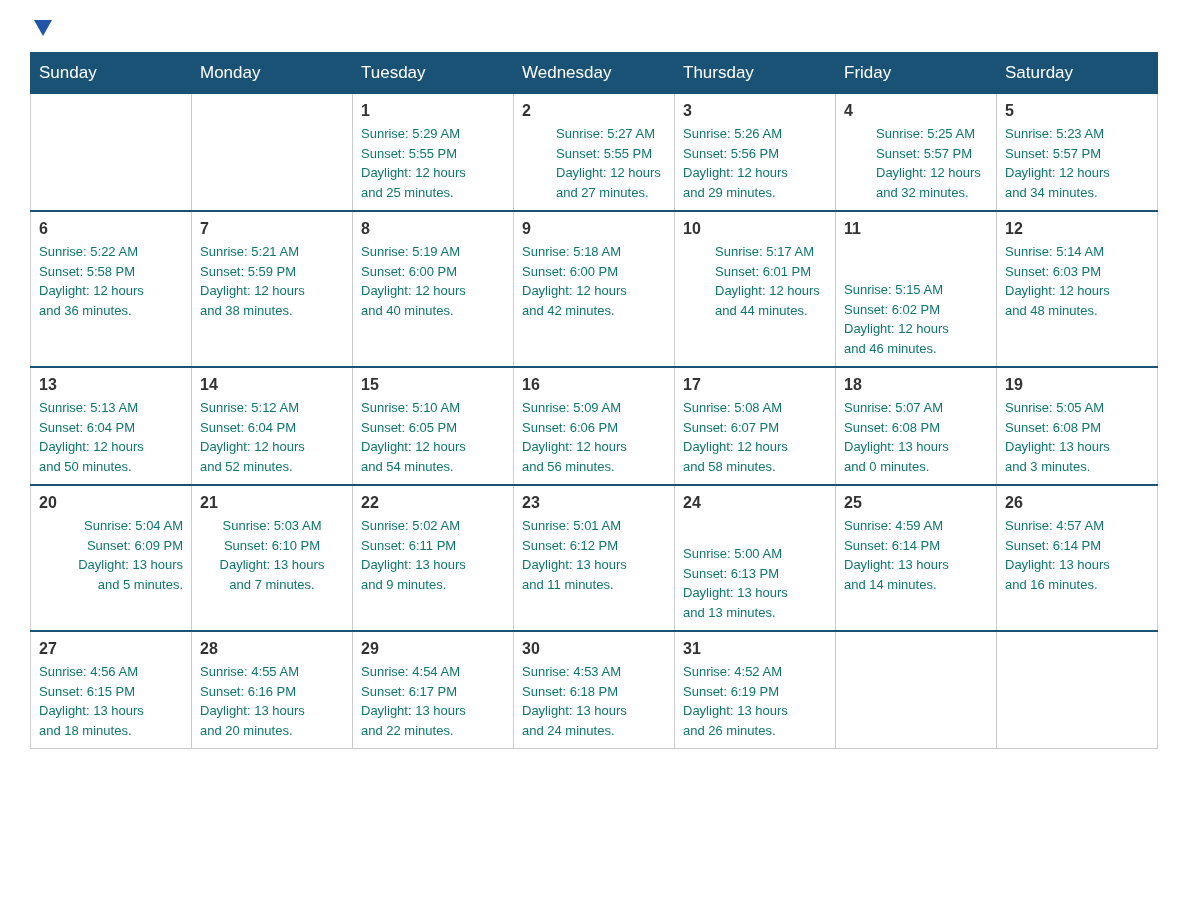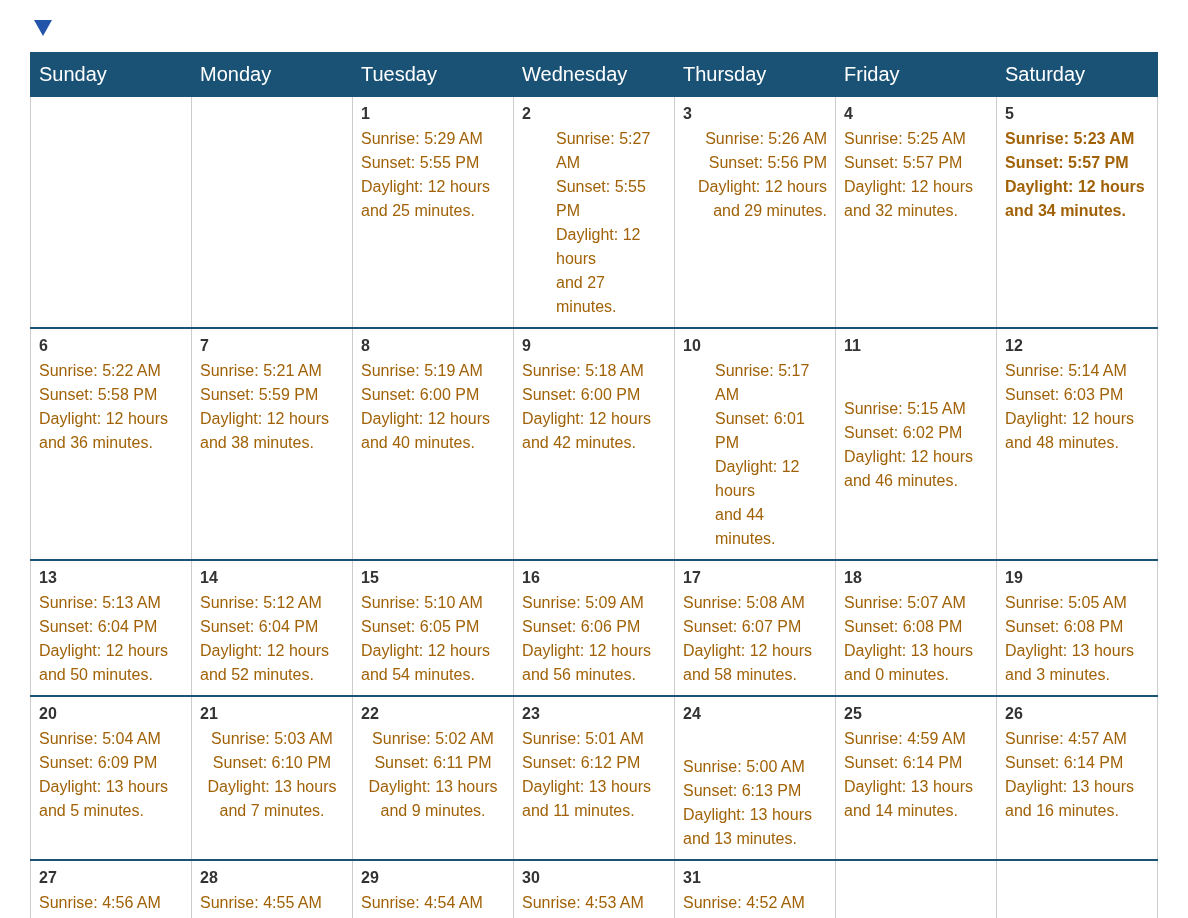--- a/index.html
+++ b/index.html
@@ -47,21 +47,21 @@
     }
     table {
       width: 100%;
       border-collapse: collapse;
       margin-top: 10px;
     }
     thead tr th {
       background-color: #1a5276;
       color: #fff;
       padding: 10px 8px;
-      font-size: 20px;
+      font-size: 17px;
       font-weight: normal;
       text-align: left;
       border: 1px solid #1a5276;
     }
     tbody tr td {
       vertical-align: top;
       padding: 8px 8px;
       border: 1px solid #ccc;
       font-size: 13px;
       color: #333;
@@ -70,22 +70,22 @@
       height: 100px;
     }
     .day-number {
       font-size: 16px;
       font-weight: bold;
       color: #333;
       display: block;
       margin-bottom: 4px;
     }
     .day-info {
-      font-size: 16px;
-      color: #a16207;
+      font-size: 13px;
+      color: #0f766e;
       line-height: 1.5;
     }
     tbody tr {
       border-bottom: 2px solid #1a5276;
     }
     tbody tr:last-child {
       border-bottom: none;
     }
   </style>
 </head>
@@ -136,35 +136,35 @@
         </td>
         <td>
           <span class="day-number">2</span>
           <div class="day-info" style="white-space: pre-line; margin-left: 34px;">Sunrise: 5:27 AM
 Sunset: 5:55 PM
 Daylight: 12 hours
 and 27 minutes.</div>
         </td>
         <td>
           <span class="day-number">3</span>
-          <div class="day-info" style="white-space: pre-line; text-align: right;">Sunrise: 5:26 AM
+          <div class="day-info" style="white-space: pre-line;">Sunrise: 5:26 AM
 Sunset: 5:56 PM
 Daylight: 12 hours
 and 29 minutes.</div>
         </td>
         <td>
           <span class="day-number">4</span>
-          <div class="day-info" style="white-space: pre-line;">Sunrise: 5:25 AM
+          <div class="day-info" style="white-space: pre-line; margin-left: 32px;">Sunrise: 5:25 AM
 Sunset: 5:57 PM
 Daylight: 12 hours
 and 32 minutes.</div>
         </td>
         <td>
           <span class="day-number">5</span>
-          <div class="day-info" style="white-space: pre-line; font-weight: bold;">Sunrise: 5:23 AM
+          <div class="day-info" style="white-space: pre-line;">Sunrise: 5:23 AM
 Sunset: 5:57 PM
 Daylight: 12 hours
 and 34 minutes.</div>
         </td>
       </tr>
       <tr>
         <td>
           <span class="day-number">6</span>
           <div class="day-info" style="white-space: pre-line;">Sunrise: 5:22 AM
 Sunset: 5:58 PM
@@ -261,35 +261,35 @@
           <span class="day-number">19</span>
           <div class="day-info" style="white-space: pre-line;">Sunrise: 5:05 AM
 Sunset: 6:08 PM
 Daylight: 13 hours
 and 3 minutes.</div>
         </td>
       </tr>
       <tr>
         <td>
           <span class="day-number">20</span>
-          <div class="day-info" style="white-space: pre-line;">Sunrise: 5:04 AM
+          <div class="day-info" style="white-space: pre-line; text-align: right;">Sunrise: 5:04 AM
 Sunset: 6:09 PM
 Daylight: 13 hours
 and 5 minutes.</div>
         </td>
         <td>
           <span class="day-number">21</span>
           <div class="day-info" style="white-space: pre-line; text-align: center;">Sunrise: 5:03 AM
 Sunset: 6:10 PM
 Daylight: 13 hours
 and 7 minutes.</div>
         </td>
         <td>
           <span class="day-number">22</span>
-          <div class="day-info" style="white-space: pre-line; text-align: center;">Sunrise: 5:02 AM
+          <div class="day-info" style="white-space: pre-line;">Sunrise: 5:02 AM
 Sunset: 6:11 PM
 Daylight: 13 hours
 and 9 minutes.</div>
         </td>
         <td>
           <span class="day-number">23</span>
           <div class="day-info" style="white-space: pre-line;">Sunrise: 5:01 AM
 Sunset: 6:12 PM
 Daylight: 13 hours
 and 11 minutes.</div>

